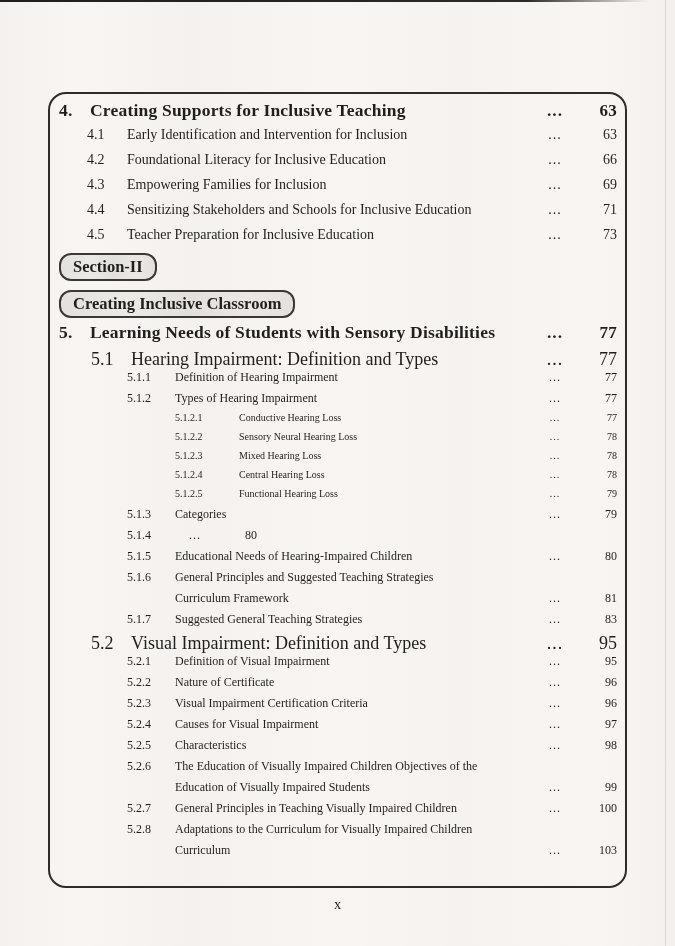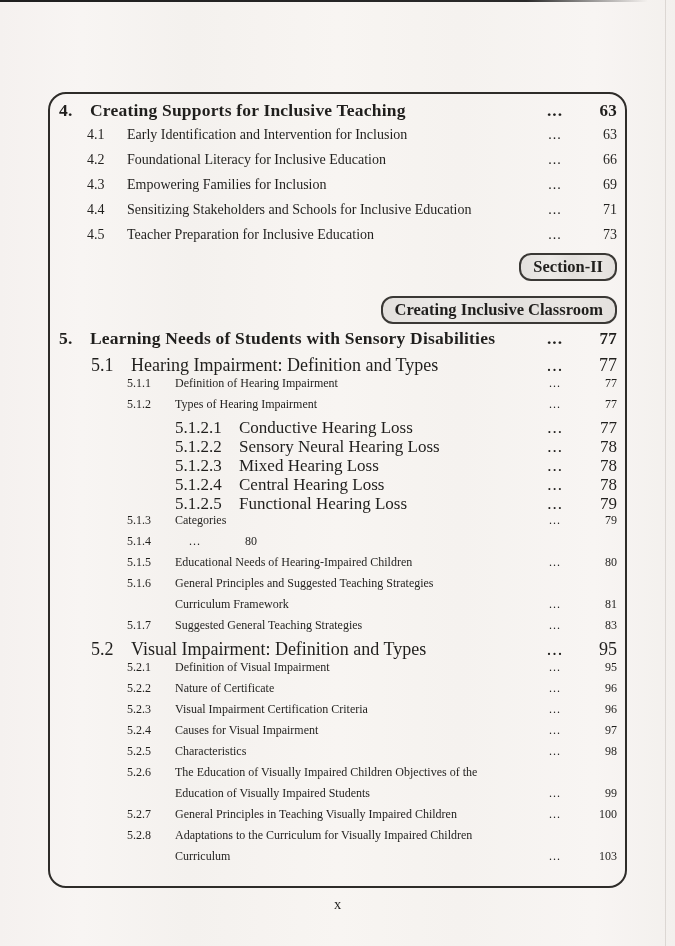--- a/index.html
+++ b/index.html
@@ -15,27 +15,27 @@
   .h{height:27px;font-size:17.5px;font-weight:bold;letter-spacing:.2px;}
   .h .n{width:31px;flex:none;}
   .h .p{font-size:17px;font-weight:bold;}
   .h .d{font-weight:bold;}
   .a{height:25px;font-size:14px;margin-left:28px;}
   .a .n{width:40px;flex:none;}
   .l1{height:21px;font-size:18px;margin-left:32px;}
   .l1 .n{width:40px;flex:none;}
   .l2{height:21px;font-size:12px;margin-left:68px;}
   .l2 .n{width:48px;flex:none;}
-  .l3{height:19px;font-size:17px;margin-left:116px;}
+  .l3{height:19px;font-size:10px;margin-left:116px;}
   .l3 .n{width:64px;flex:none;}
   .t{flex:1;min-width:0;white-space:nowrap;overflow:hidden;}
   .d{width:40px;flex:none;text-align:center;letter-spacing:1px;}
   .p{width:42px;flex:none;text-align:right;}
-  .pillwrap{text-align:right;margin-top:1px;}
-  .pillwrap + .pillwrap{margin-top:15px;}
+  .pillwrap{text-align:left;margin-top:1px;}
+  .pillwrap + .pillwrap{margin-top:9px;}
   .pill{display:inline-block;border:2px solid #3a3835;border-radius:12px;
         background:linear-gradient(90deg,#e3e0dd,#eceae7 30%,#e2dfdc 55%,#eae7e4 80%,#e3e0dd);
         padding:0 12px;font-weight:bold;font-size:16.5px;height:24px;line-height:24px;}
   .ch5head{margin-top:4px;}
   .footer{position:absolute;top:896px;left:0;width:675px;text-align:center;font-size:14.5px;}
 </style>
 </head>
 <body>
 
 <div class="scan-top"></div>

